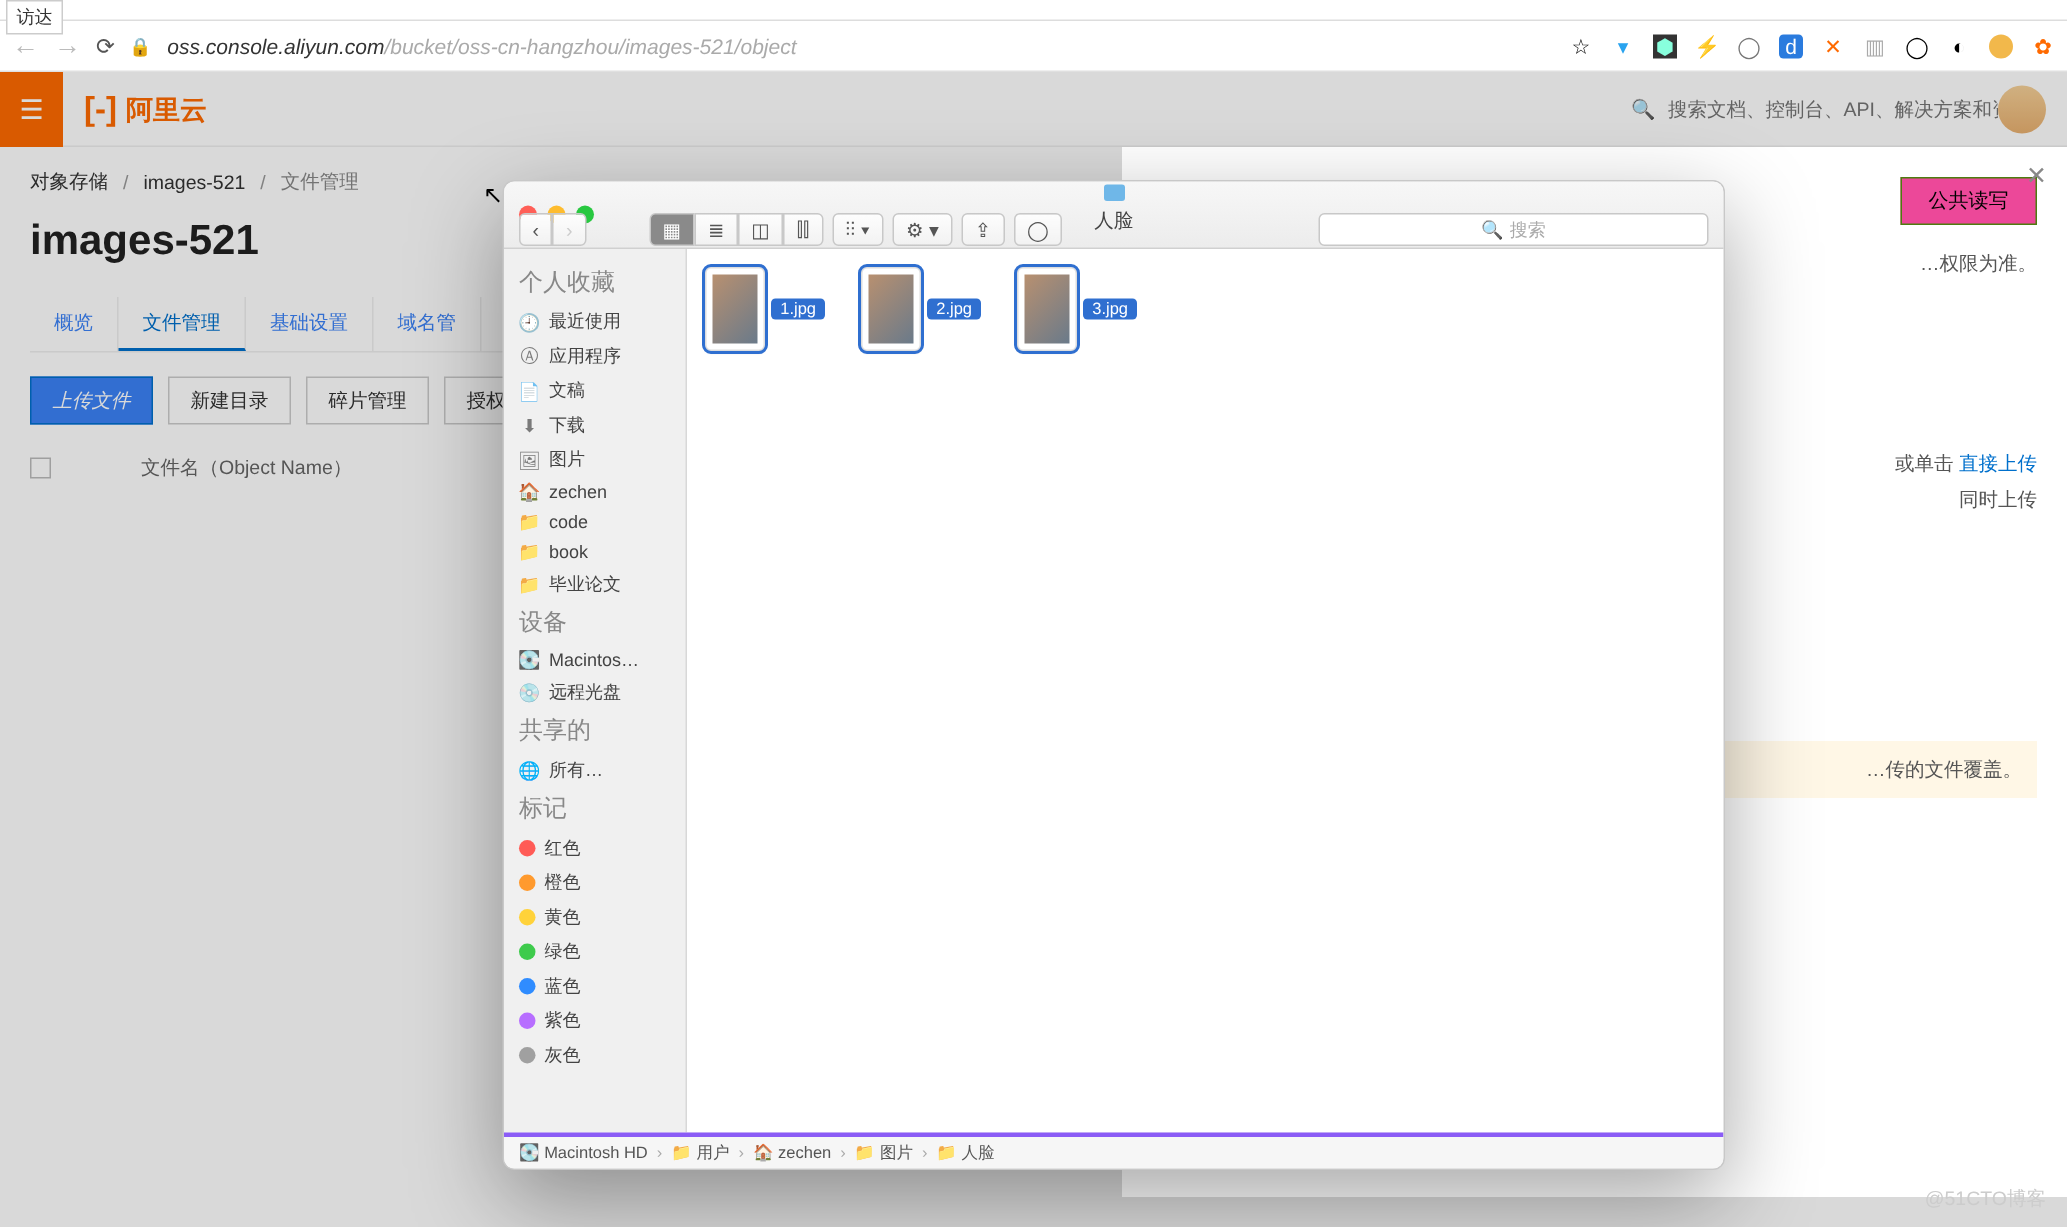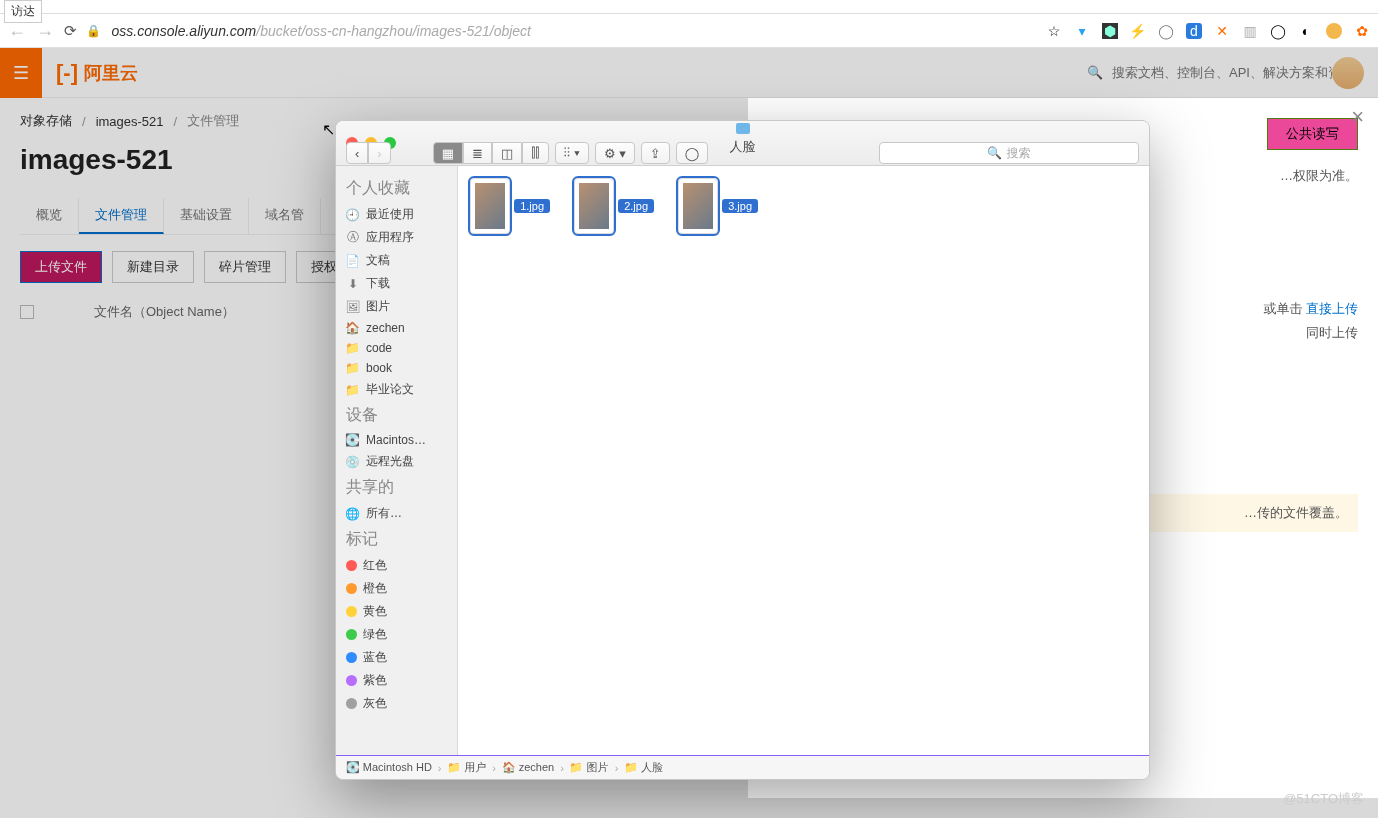--- a/index.html
+++ b/index.html
@@ -28,25 +28,25 @@
 .top-nav .ico { font-size:16px; color:#555; }
 .avatar { width:32px; height:32px; border-radius:50%; background:linear-gradient(#f5d098,#e8b070); margin-right:14px; }
 
 
 .page { padding:14px 20px; position:relative; }
 .breadcrumb { font-size:13px; color:#999; display:flex; gap:10px; align-items:center; }
 .breadcrumb .bc { color:#333; }
 .breadcrumb .cur { color:#888; }
 .page-title { font-size:28px; font-weight:600; margin-top:14px; color:#222; }
 .tabs { display:flex; gap:0; margin-top:22px; border-bottom:1px solid #eee; font-size:13px; }
-.tab { padding:8px 16px; color:#737373; border-right:1px solid #eee; cursor:pointer; }
+.tab { padding:8px 16px; color:#3b82f6; border-right:1px solid #eee; cursor:pointer; }
 .tab.active { color:#0070cc; border-bottom:2px solid #0070cc; }
 .toolbar { display:flex; gap:10px; margin-top:16px; }
 .btn { padding:6px 14px; font-size:13px; border:1px solid #ccc; background:#fff; color:#333; cursor:pointer; }
-.btn.primary { background:#be185d; color:#fff; border-color:#0070cc; }
+.btn.primary { background:#3b82f6; color:#fff; border-color:#0070cc;font-style:italic; }
 .table-head { margin-top:20px; display:flex; align-items:center; gap:60px; font-size:13px; color:#666; }
 .chk { width:14px; height:14px; border:1px solid #bbb; }
 
 
 .modal-overlay { position:absolute; top:48px; left:0; right:0; bottom:0; background:rgba(0,0,0,0.15); z-index:8; }
 .right-panel { position:absolute; top:98px; right:0; width:630px; bottom:20px; background:#fff; z-index:9; padding:20px; font-size:13px; color:#555; }
 .right-panel .rp-row { display:flex; justify-content:flex-end; gap:14px; align-items:center; margin-bottom:14px; }
 .rp-btn { border:1px solid #4d7c0f; padding:6px 18px; background:#ec4899; }
 .rp-text { text-align:right; margin-top:14px; line-height:1.8; }
 .rp-link { color:#0070cc; }
@@ -74,21 +74,21 @@
 .sb-head { padding:4px 10px; color:#888; font-size:16px; }
 .sb-item { padding:3px 10px; display:flex; align-items:center; gap:6px; color:#444; cursor:pointer; }
 .sb-ico { width:14px; height:14px; display:inline-flex; align-items:center; justify-content:center; color:#7a7a7a; font-size:12px; }
 .tag-dot { width:11px; height:11px; border-radius:50%; }
 .finder-content { flex:1; background:#fff; padding:12px; display:flex; gap:24px; align-content:flex-start; flex-wrap:wrap; }
 .file { width:80px; display:flex; flex-direction:row; align-items:center; gap:4px; }
 .thumb { width:70px; height:56px; background:#fff; border:1px solid #ddd; padding:4px; box-shadow:0 1px 2px rgba(0,0,0,.15); }
 .thumb-img { width:100%; height:100%; background:linear-gradient(135deg,#b89070,#6a7a8a); }
 .file.sel .thumb { outline:2px solid #2f6fd0; border-radius:4px; }
 .fname { font-size:11px; color:#fff; background:#2f6fd0; padding:1px 6px; border-radius:3px; }
-.finder-path { height:24px; border-top:1px solid #8b5cf6; background:#f6f6f6; display:flex; align-items:center; gap:6px; padding:0 10px; font-size:11px; color:#555; }
+.finder-path { height:24px; border-top:3px solid #8b5cf6; background:#f6f6f6; display:flex; align-items:center; gap:6px; padding:0 10px; font-size:11px; color:#555; }
 .path-sep { color:#aaa; }
 .cursor { position:absolute; top:120px; left:322px; font-size:16px; z-index:40; }
 .watermark { position:absolute; bottom:10px; right:14px; color:#ccc; font-size:13px; z-index:30; }
 </style>
 </head>
 <body>
 
 <div class="tab-tip">访达</div>
 <div class="browser-top"></div>
 

